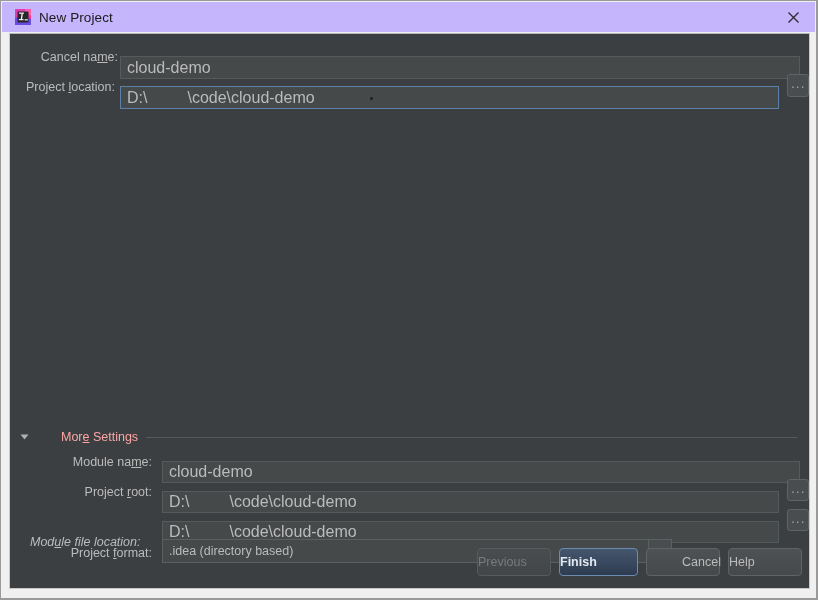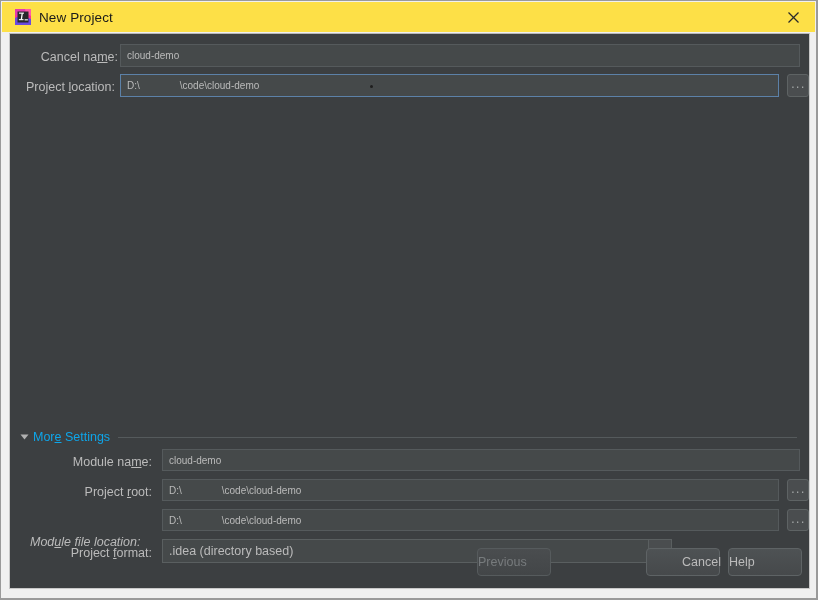--- a/index.html
+++ b/index.html
@@ -26,21 +26,21 @@
     border-right-width: 2px;
     border-bottom-width: 2px;
   }
 
   
   #titlebar {
     position: absolute;
     left: 1px; top: 1px;
     width: 813px;
     height: 30px;
-    background: #fde047;
+    background: #c4b5fd;
     display: flex;
     align-items: center;
   }
   #title-icon {
     width: 16px;
     height: 16px;
     margin-left: 13px;
     margin-right: 8px;
     position: relative;
     flex: none;
@@ -87,26 +87,27 @@
   }
   .lbl u { text-decoration: underline; text-underline-offset: 1px; }
 
   
   .field {
     position: absolute;
     box-sizing: border-box;
     background: #45494a;
     border: 1px solid #555a5c;
     color: #bbbbbb;
-    font-size: 10px;
+    font-size: 16px;
     display: flex;
     align-items: center;
     padding-left: 6px;
     overflow: hidden;
     white-space: nowrap;
+    margin-top: 12px;
   }
   .field.focused {
     border: 1px solid #5c81a8;
     background: #45494a;
   }
   .field .redact {
     display: inline-block;
     width: 40px;
   }
   .caret-dot {
@@ -152,23 +153,24 @@
     width: 0; height: 0;
     border-left: 5px solid #b0b0b0;
     border-top: 4px solid transparent;
     border-bottom: 4px solid transparent;
     transform: rotate(90deg);
     margin-right: 6px;
     flex: none;
   }
   #more-settings-label {
     font-size: 12.5px;
-    color: #0ea5e9;
+    color: #fca5a5;
     white-space: nowrap;
     flex: none;
+    margin-left: 28px;
   }
   #more-settings-label u { text-decoration: underline; }
   #more-settings-line {
     flex: 1 1 auto;
     height: 1px;
     background: #555a5c;
     margin-left: 8px;
     margin-right: 2px;
   }
 
@@ -331,20 +333,23 @@
       <span id="project-format-value">.idea (directory based)</span>
       <span id="project-format-arrow-box">
         <span class="tri-down"></span>
       </span>
     </div>
 
     <div id="button-bar">
       <div class="btn disabled" style="left:467px; width:74px;">
         <span>Previous</span>
       </div>
+      <div class="btn default" style="left:549px; width:79px;">
+        <span>Finish</span>
+      </div>
       <div class="btn" style="left:636px; width:74px;padding-left:35px;">
         <span>Cancel</span>
       </div>
       <div class="btn" style="left:718px; width:74px;">
         <span>Help</span>
       </div>
     </div>
 
   </div>
 </div>

